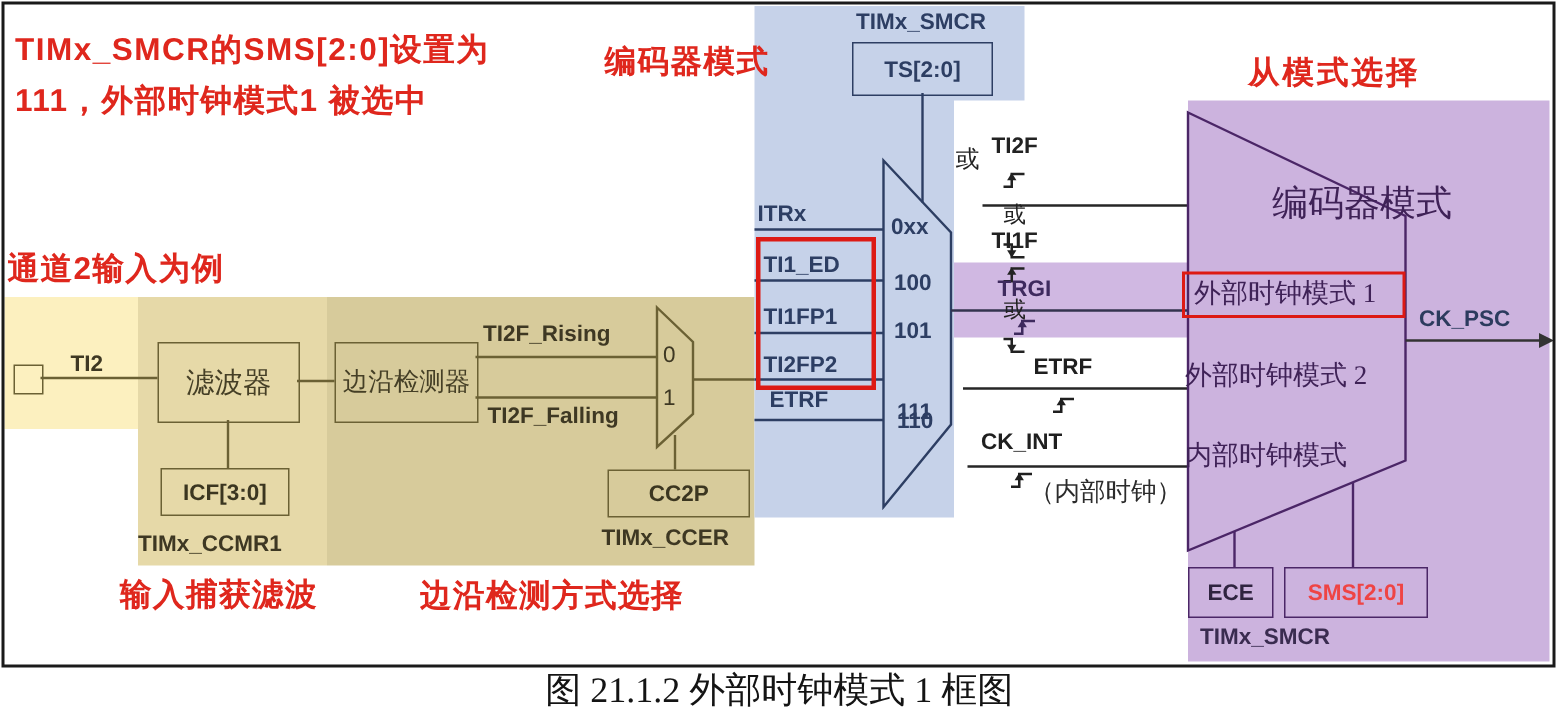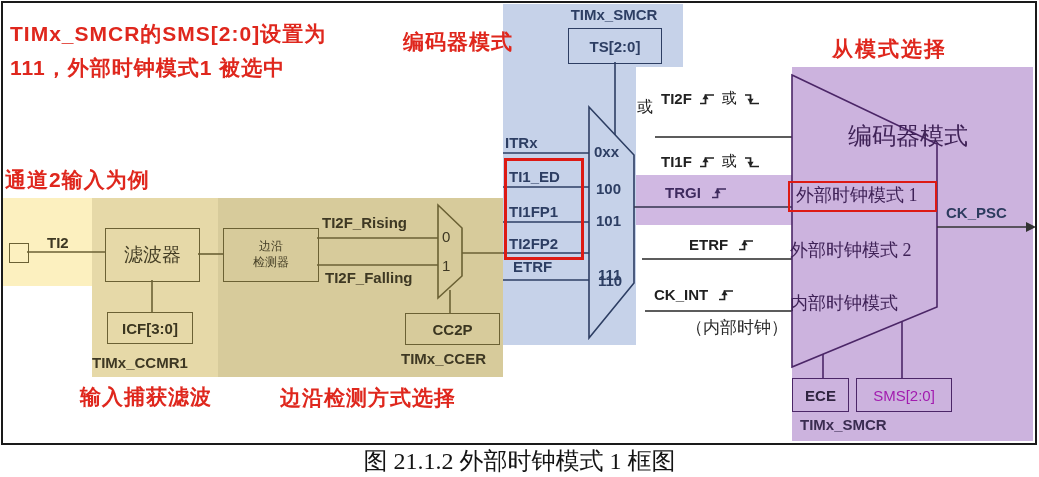--- a/index.html
+++ b/index.html
@@ -1,45 +1,45 @@
 <!DOCTYPE html>
 <html><head>
 <meta charset="utf-8">
 <style>
   html,body{margin:0;padding:0;background:#fff;}
   #page{position:relative;width:1039px;height:477px;background:#fff;overflow:hidden;
         font-family:"Liberation Sans","DejaVu Sans",sans-serif;}
   .region,.t,.box,.row,svg.overlay{position:absolute;}
   .t{white-space:nowrap;line-height:1.15;}
-  .row{display:flex;align-items:center;white-space:nowrap;}
+  .row{display:flex;align-items:center;white-space:nowrap;flex-direction:column;}
   .box{display:flex;align-items:center;justify-content:center;background:transparent;text-align:center;}
   .red{color:#df271d;font-weight:bold;font-size:21px;letter-spacing:1px;}
   .navy{color:#2d3e63;}
   .sig{font-weight:bold;font-size:15px;}
   .code{color:#2d3e63;font-weight:600;font-size:15px;}
   .olvtxt{color:#3e3823;}
   .serif{font-family:"Liberation Serif","DejaVu Serif",serif;}
   .ptxt{color:#3f2257;}
   #frame{position:absolute;left:1px;top:1px;width:1032px;height:440px;border:2.5px solid #1a1a1a;}
   
   #rg-yellow{left:3px;top:198px;width:89px;height:88px;background:#fcf0bf;}
   #rg-tan-a{left:92px;top:198px;width:126px;height:179px;background:#e6d9a8;}
   #rg-tan-b{left:218px;top:198px;width:285px;height:179px;background:#d7cb9b;}
   #rg-blue{left:503px;top:4px;width:133px;height:341px;background:#c6d2e9;}
   #rg-blue-ext{left:636px;top:4px;width:47px;height:63px;background:#c6d2e9;}
   #rg-purple{left:792px;top:67px;width:241px;height:374px;background:#ccb3de;}
   #rg-trgi{left:636px;top:175px;width:156px;height:50px;background:#d0b8e2;}
   
   #ts-box{left:568px;top:28px;width:92px;height:34px;border:1.6px solid #2d3e63;color:#2d3e63;font-weight:bold;font-size:15px;}
   #filter-box{left:105px;top:228px;width:93px;height:52px;border:1.6px solid #6b6134;color:#453f26;font-size:19px;}
-  #edge-box{left:223px;top:228px;width:94px;height:52px;border:1.6px solid #6b6134;color:#453f26;font-size:12px;flex-direction:column;line-height:1.3;}
+  #edge-box{left:223px;top:228px;width:94px;height:52px;border:1.6px solid #6b6134;color:#453f26;font-size:17px;line-height:1.3;}
   #icf-box{left:107px;top:312px;width:84px;height:30px;border:1.6px solid #6b6134;color:#3b3620;font-weight:bold;font-size:15px;}
   #cc2p-box{left:405px;top:313px;width:93px;height:30px;border:1.6px solid #6b6134;color:#3b3620;font-weight:bold;font-size:15px;}
   #ece-box{left:792px;top:378px;width:55px;height:32px;border:1.6px solid #4b2667;color:#2f2440;font-weight:bold;font-size:15px;}
-  #sms-box{left:856px;top:378px;width:94px;height:32px;border:1.6px solid #4b2667;color:#a21caf;font-weight:normal;font-size:15px;}
+  #sms-box{left:856px;top:378px;width:94px;height:32px;border:1.6px solid #4b2667;color:#ef4444;font-weight:bold;font-size:15px;}
   #redbox1{left:504px;top:158px;width:74px;height:96px;border:3px solid #dd1a14;}
   #redbox2{left:788px;top:181px;width:145px;height:27px;border:2.5px solid #dd1a14;}
   #ti2-square{left:9px;top:243px;width:18px;height:18px;border:1.6px solid #6b6134;background:transparent;position:absolute;}
   .eg{flex:0 0 auto;}
   #caption{left:0;top:448px;width:1039px;text-align:center;font-size:24px;color:#141414;}
 </style>
 </head>
 <body>
 
 <div id="page">

